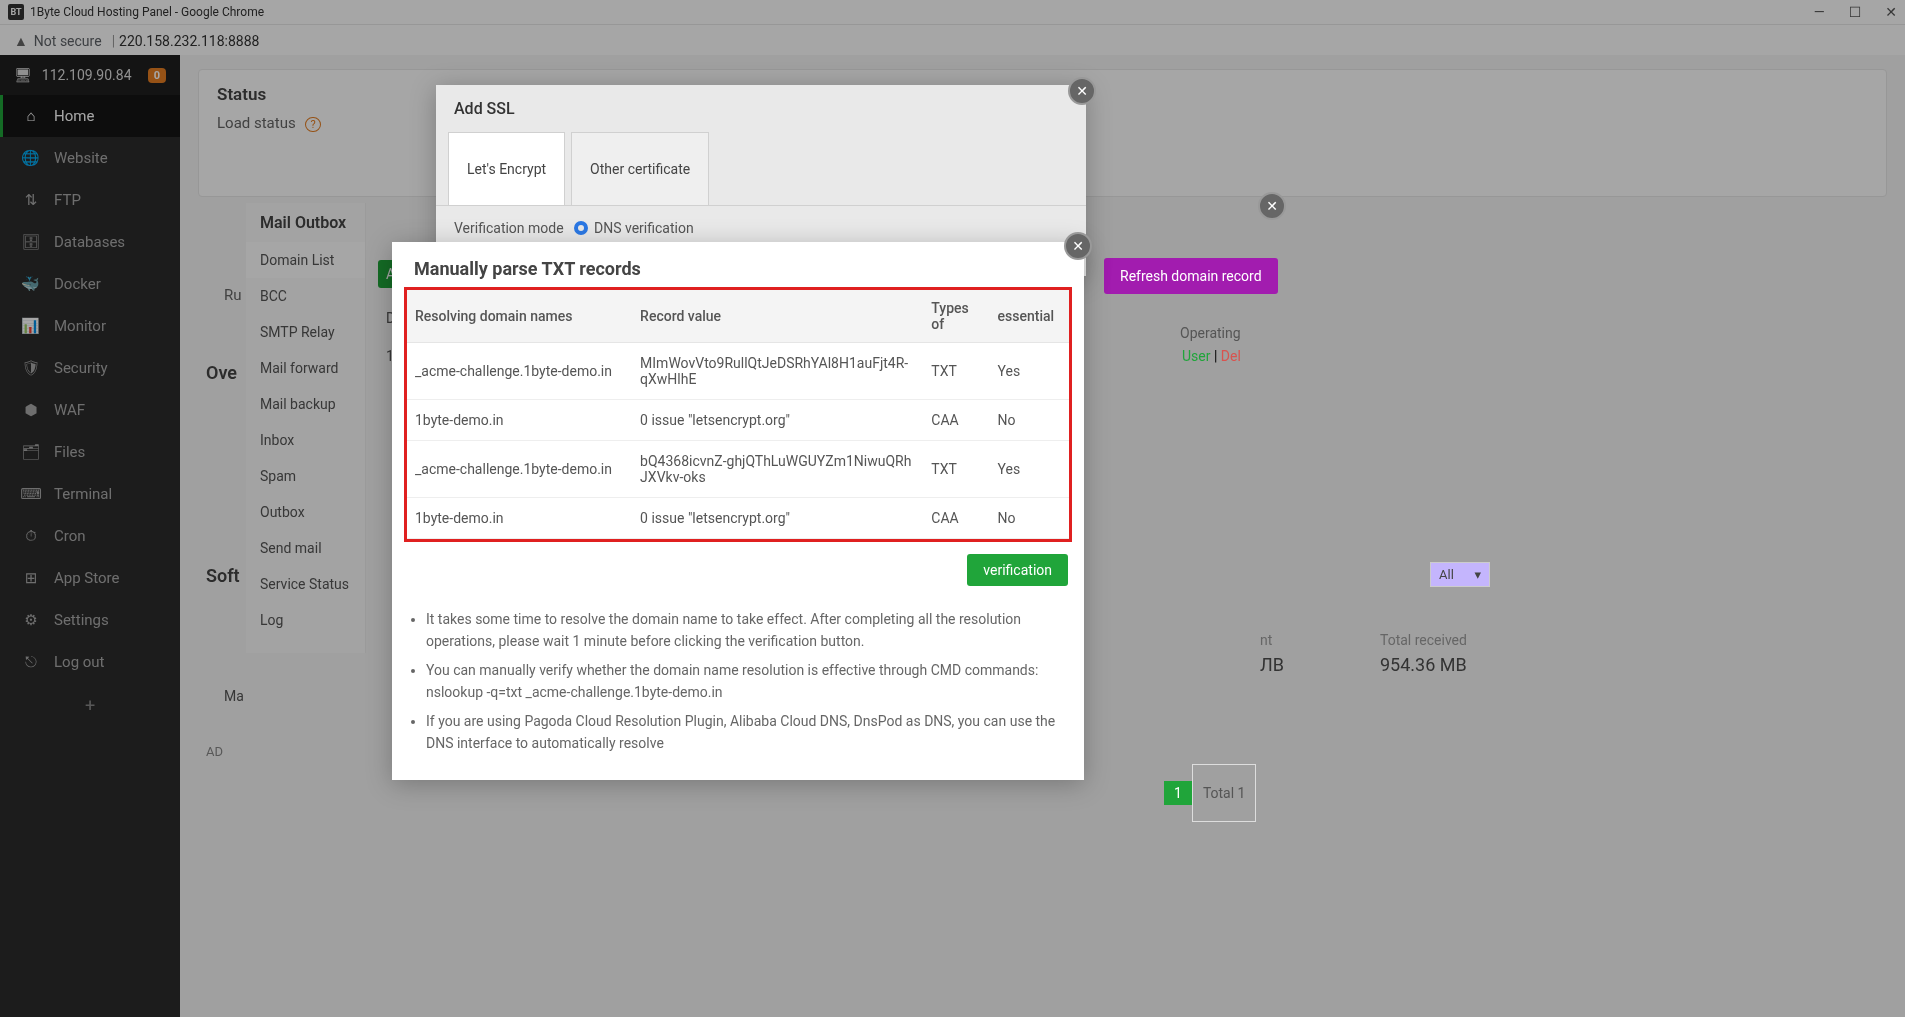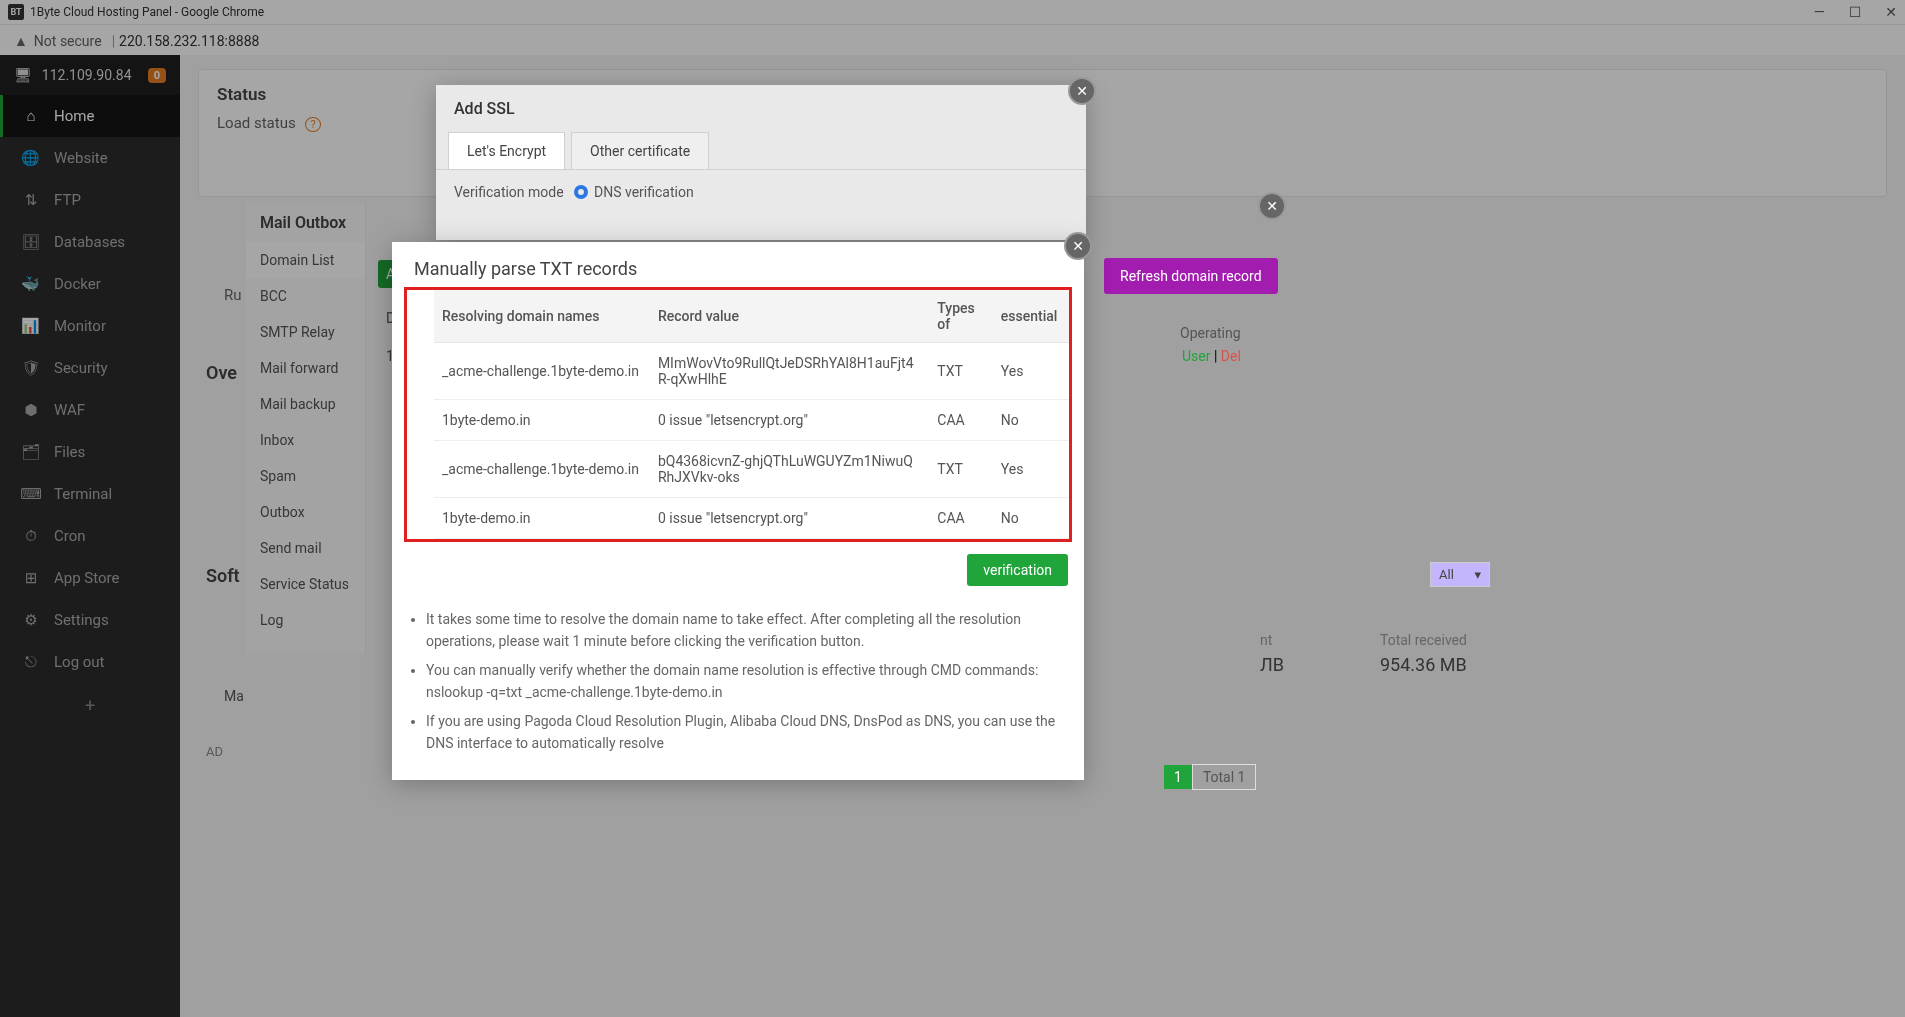--- a/index.html
+++ b/index.html
@@ -44,53 +44,53 @@
 .overlay { position: absolute; inset: 0; background: rgba(0,0,0,0.35); }
 
 
 .modal { position: absolute; background: #fff; box-shadow: 0 4px 24px rgba(0,0,0,0.25); }
 .modal-close { position: absolute; width: 28px; height: 28px; border-radius: 50%; background: #666; color: #fff; display: flex; align-items: center; justify-content: center; font-size: 14px; cursor: pointer; border: 2px solid #999; }
 
 
 .modal-ssl { left: 436px; top: 85px; width: 650px; background: #e9e9e9; }
 .modal-ssl .header { padding: 14px 18px; background: #e9e9e9; font-size: 16px; color: #333; font-weight: 500; }
 .modal-ssl .tabs { display: flex; padding: 0 12px; gap: 6px; border-bottom: 1px solid #d0d0d0; }
-.modal-ssl .tab { padding: 10px 18px; font-size: 14px; color: #444; background: #efefef; border: 1px solid #d0d0d0; border-bottom: none; cursor: pointer; }
+.modal-ssl .tab { padding: 28px 18px; font-size: 14px; color: #444; background: #efefef; border: 1px solid #d0d0d0; border-bottom: none; cursor: pointer; }
 .modal-ssl .tab.active { background: #fff; }
 .modal-ssl .body { padding: 14px 18px 40px; }
 .vrow { display: flex; align-items: center; font-size: 14px; color: #555; }
 .vrow .vlabel { width: 120px; }
 .radio { width: 14px; height: 14px; border-radius: 50%; border: 4px solid #2b78e4; margin-right: 6px; display: inline-block; }
 .close2 { position: absolute; left: 1258px; top: 192px; }
 
 
 .modal-txt { left: 392px; top: 242px; width: 692px; padding: 0; }
-.modal-txt .header { padding: 16px 22px 8px; font-size: 18px; color: #444; font-weight: 400; }
+.modal-txt .header { padding: 16px 22px 8px; font-size: 18px; color: #444; font-weight: 700; }
 .modal-txt .subtitle { padding: 8px 22px 12px; font-size: 14px; color: #666; }
-.dns-table-wrap { margin: 0 12px 12px; border: 3px solid #e02020; padding-left: 27px; }
+.dns-table-wrap { margin: 0 12px 12px; border: 3px solid #e02020; }
 .dns-table { width: 100%; border-collapse: collapse; font-size: 14px; }
 .dns-table th { text-align: left; padding: 10px 8px; background: #f4f4f4; color: #555; font-weight: 500; border-bottom: 1px solid #e5e5e5; }
 .dns-table td { padding: 12px 8px; border-bottom: 1px solid #eee; color: #555; vertical-align: middle; word-break: break-all; }
 .btn-green { background: #20a53a; color: #fff; border: none; padding: 8px 16px; font-size: 14px; border-radius: 3px; cursor: pointer; }
 .btn-row { display: flex; justify-content: flex-end; padding: 0 16px 12px; }
 .notes { padding: 4px 20px 20px; font-size: 14px; color: #666; }
 .notes li { margin: 6px 0 6px 14px; line-height: 1.6; }
 
 
 .rbtn { position: absolute; left: 1104px; top: 258px; background: #a21caf; color: #fff; padding: 10px 16px; border-radius: 3px; font-size: 14px; }
 .op-head { position: absolute; left: 1180px; top: 325px; color: #555; font-size: 14px; }
 .op-row { position: absolute; left: 1182px; top: 348px; font-size: 14px; }
 .op-user { color: #20a53a; }
 .op-del { color: #d9534f; }
 .all-dd { position: absolute; left: 1430px; top: 562px; width: 60px; border: 1px solid #ccc; background: #c4b5fd; padding: 4px 8px; font-size: 13px; color: #444; display: flex; justify-content: space-between; }
 .stat-block { position: absolute; font-size: 14px; color: #666; }
 .stat-val { font-size: 18px; color: #333; margin-top: 6px; }
 .pager { position: absolute; left: 1164px; top: 764px; display: flex; align-items: center; }
 .pager-box { background: #20a53a; color: #fff; padding: 4px 10px; font-size: 14px; }
-.pager-total { border: 1px solid #ddd; padding: 4px 10px; font-size: 14px; color: #555; }
+.pager-total { border: 1px solid #ddd; padding: 20px 10px; font-size: 14px; color: #555; }
 
 .bg-left { position: absolute; font-size: 18px; color: #444; font-weight: 600; }
 .run-lbl { position: absolute; left: 224px; top: 286px; color: #666; font-size: 15px; }
 .add-btn { position: absolute; left: 378px; top: 260px; background: #20a53a; color: #fff; padding: 6px 8px; font-size: 14px; border-radius: 3px; }
 .d-lbl { position: absolute; left: 386px; top: 310px; color: #555; font-size: 14px; }
 .m-lbl { position: absolute; left: 224px; top: 688px; color: #555; font-size: 14px; }
 .ad-lbl { position: absolute; left: 206px; top: 744px; color: #888; font-size: 13px; }
 </style>
 </head>
 <body>

